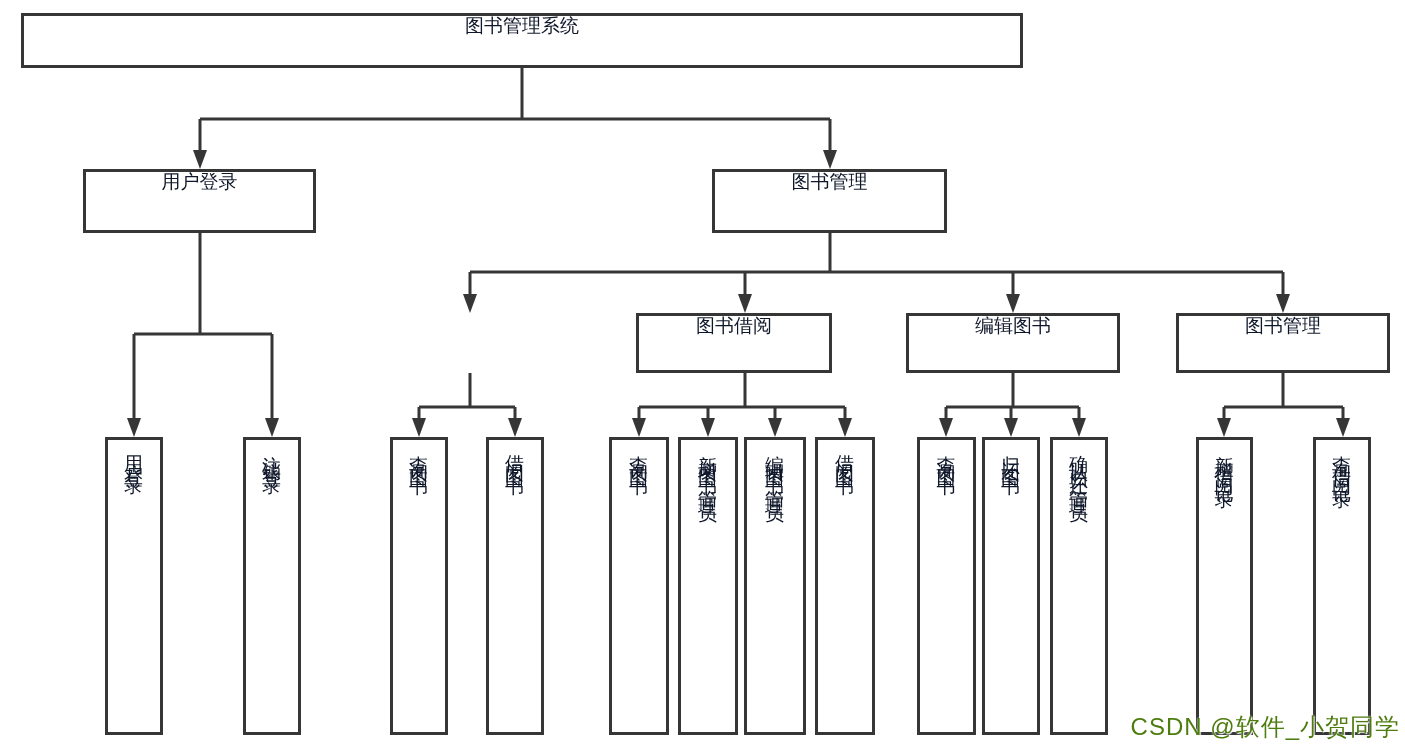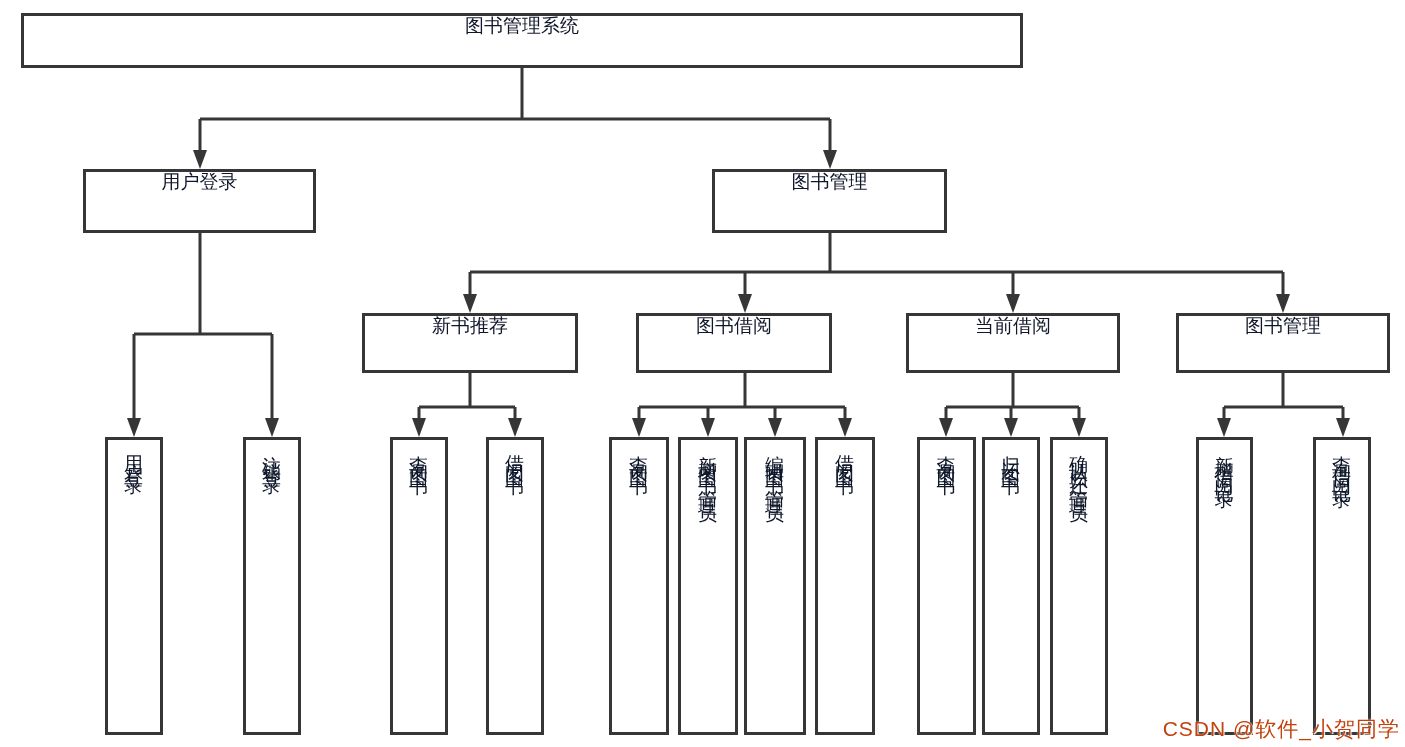--- a/index.html
+++ b/index.html
@@ -10,21 +10,21 @@
   #wires { position:absolute; left:0; top:0; width:1405px; height:747px; pointer-events:none; }
   .node {
     position:absolute; box-sizing:border-box; background:#ffffff;
     border:3px solid #363636; display:flex; justify-content:center;
     color:#0f172a; font-size:19px; line-height:1; white-space:nowrap;
   }
   .node.v span {
     writing-mode:vertical-rl; text-orientation:mixed; letter-spacing:7px;
   }
   #watermark {
-    position:absolute; right:5px; bottom:4px; font-size:21px; color:#c2410c;
+    position:absolute; right:5px; bottom:4px; font-size:24px; color:#4d7c0f;
     letter-spacing:1px; text-shadow:0 0 2px #ffffff, 1px 1px 1px #ffffff;
   }
 </style>
 </head>
 <body>
 
 <div id="canvas">
 
   <svg id="wires" viewBox="0 0 1405 747" xmlns="http://www.w3.org/2000/svg" aria-hidden="true">
     <g stroke="#363636" stroke-width="3" fill="none">
@@ -70,28 +70,25 @@
     <span>图书管理系统</span>
   </div>
 
   <div class="node" style="left:83px;top:169px;width:233px;height:64px">
     <span>用户登录</span>
   </div>
   <div class="node" style="left:712px;top:169px;width:235px;height:64px">
     <span>图书管理</span>
   </div>
 
-  <div class="node" style="left:362px;top:313px;width:216px;height:60px">
-    <span>新书推荐</span>
-  </div>
   <div class="node" style="left:636px;top:313px;width:196px;height:60px">
     <span>图书借阅</span>
   </div>
   <div class="node" style="left:906px;top:313px;width:214px;height:60px">
-    <span>当前借阅</span>
+    <span>编辑图书</span>
   </div>
   <div class="node" style="left:1176px;top:313px;width:214px;height:60px">
     <span>图书管理</span>
   </div>
 
   <div class="node v" style="left:105px;top:437px;width:58px;height:298px">
     <span>用户登录</span>
   </div>
   <div class="node v" style="left:243px;top:437px;width:58px;height:298px">
     <span>注销登录</span>

